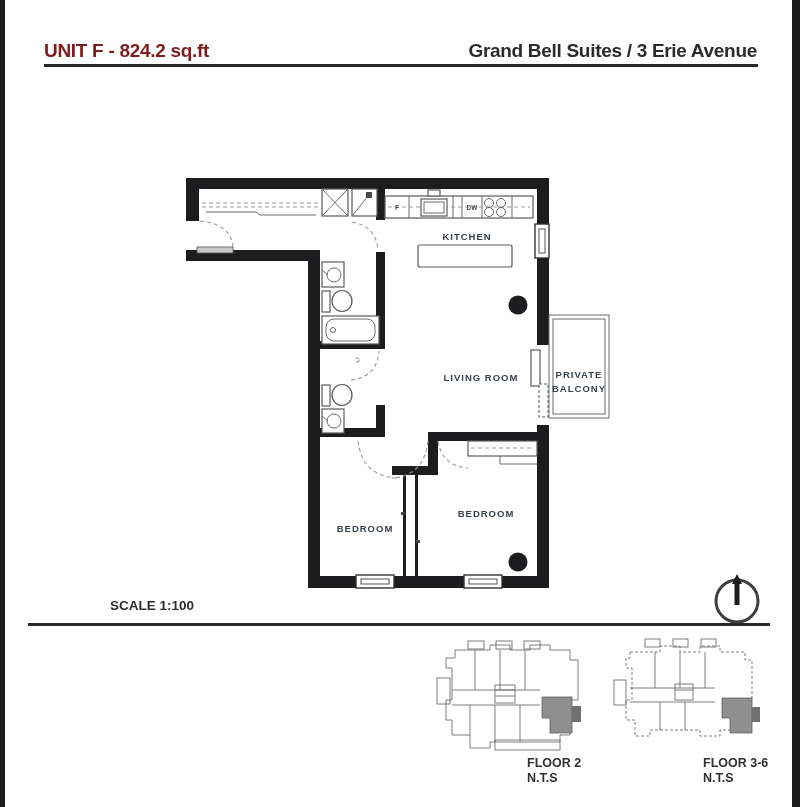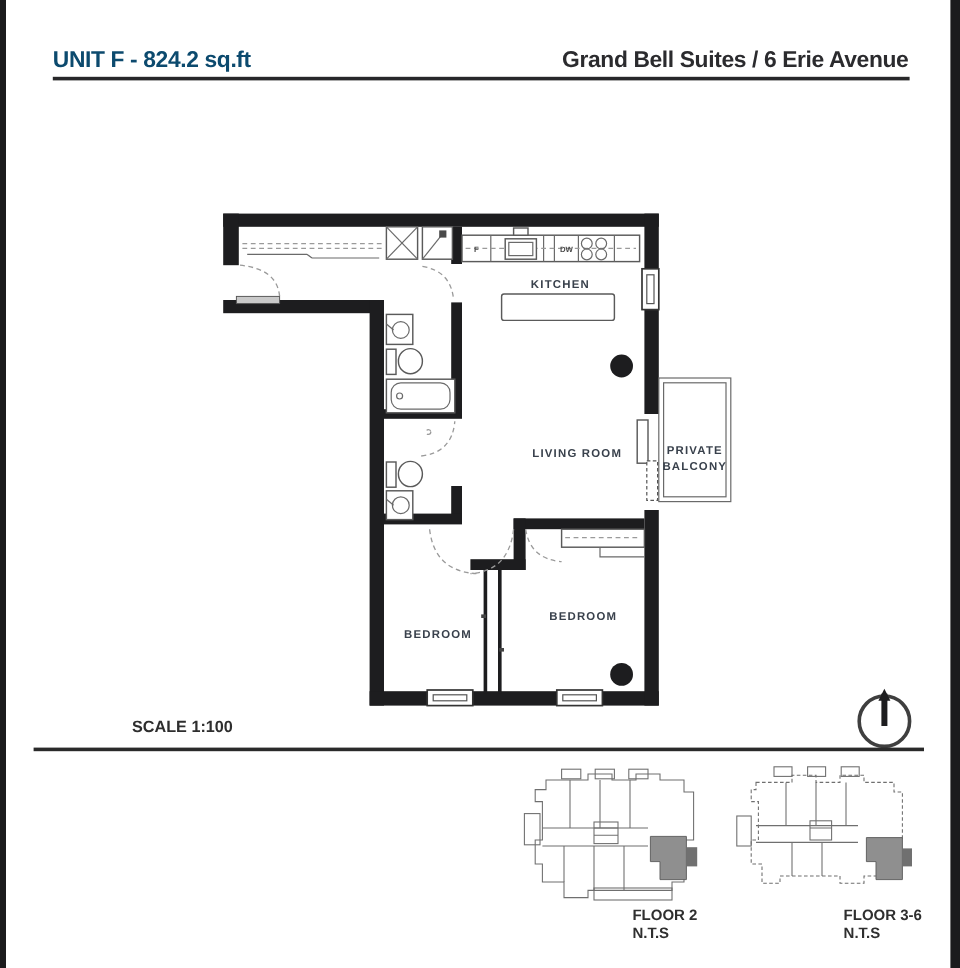--- a/index.html
+++ b/index.html
@@ -5,21 +5,21 @@
   html,body{margin:0;padding:0;}
   body{
     width:800px;height:807px;position:relative;background:#ffffff;
     font-family:"Liberation Sans", sans-serif;overflow:hidden;
   }
   .edge-bar{position:absolute;top:0;height:807px;background:#1b1b1d;}
   .edge-bar.left{left:0;width:5px;}
   .edge-bar.right{right:0;width:8px;}
   .hdr-left{
     position:absolute;left:44px;top:40px;font-size:19px;font-weight:bold;
-    color:#0c4a6e;letter-spacing:-0.3px;
+    color:#7f1d1d;letter-spacing:-0.3px;
   }
   .hdr-right{
     position:absolute;right:43px;top:40px;font-size:19px;font-weight:bold;
     color:#2b2b2e;letter-spacing:-0.3px;text-align:right;
   }
   .hdr-rule{position:absolute;left:44px;top:64px;width:714px;height:3px;background:#28282a;}
   svg{position:absolute;left:0;top:70px;}
   .wall{fill:#1d1d1f;stroke:none;}
   .fix{fill:#ffffff;stroke:#5a5a5a;stroke-width:1.2;}
   .fixline{fill:none;stroke:#6a6a6a;stroke-width:1;}
@@ -35,21 +35,21 @@
   .kptab{fill:#707070;stroke:none;}
   .kplbl{fill:#2f2f2f;font-size:12.5px;font-weight:bold;}
 </style>
 </head>
 <body>
 
 <div class="edge-bar left"></div>
 <div class="edge-bar right"></div>
 
 <div class="hdr-left">UNIT F - 824.2 sq.ft</div>
-<div class="hdr-right">Grand Bell Suites / 6 Erie Avenue</div>
+<div class="hdr-right">Grand Bell Suites / 3 Erie Avenue</div>
 <div class="hdr-rule"></div>
 
 <svg width="800" height="737" viewBox="0 70 800 737">
 
   <g>
 
     <g>
       <rect class="wall" x="186" y="178" width="363" height="11"></rect>
       <rect class="wall" x="186" y="178" width="13" height="43"></rect>
       <rect class="wall" x="186" y="250" width="134" height="11"></rect>

